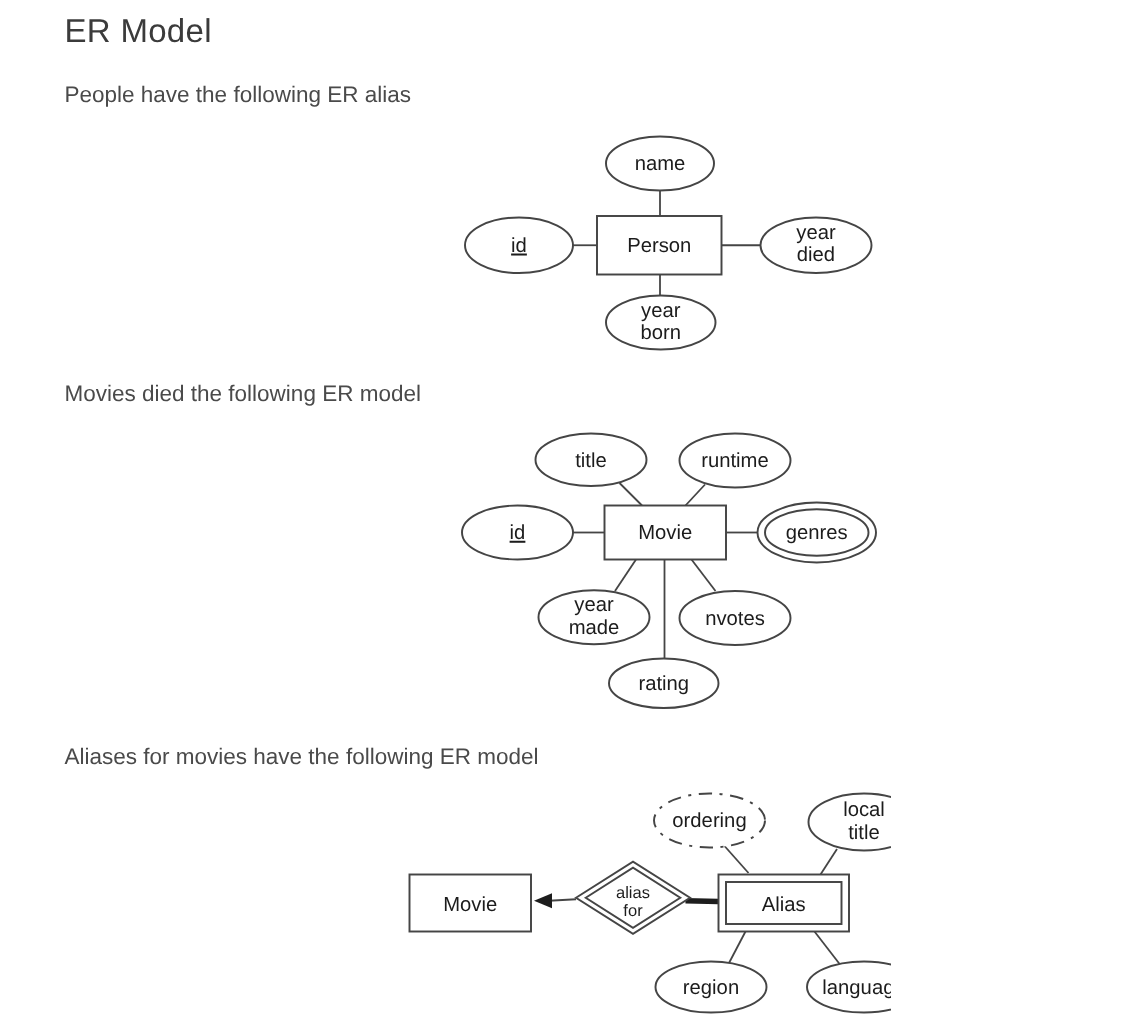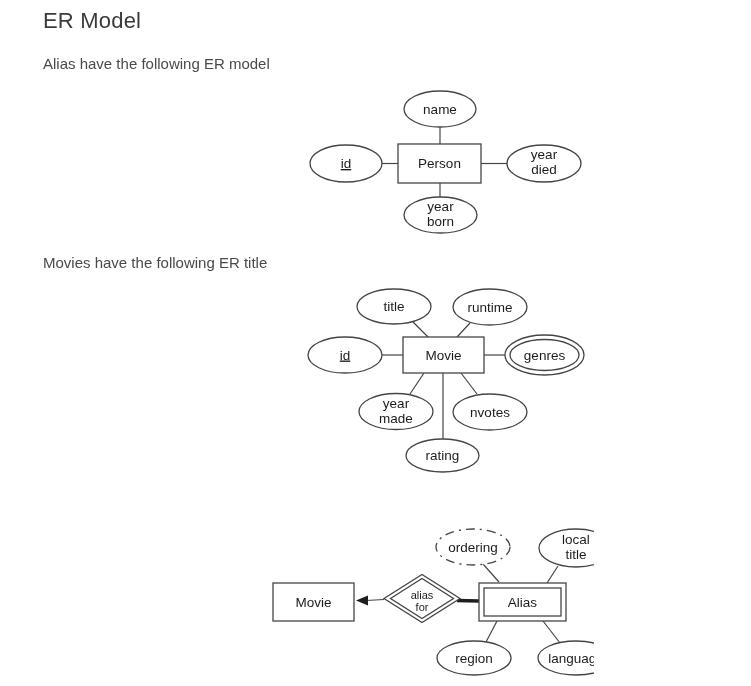--- a/index.html
+++ b/index.html
@@ -34,21 +34,21 @@
   .underline{text-decoration:underline;}
   .arrowhead{fill:#1d1d1d;stroke:none;}
 </style>
 </head>
 <body>
 
 <div class="page">
 
   <h1 class="page-title">ER Model</h1>
 
-  <p class="intro intro-people">Alias have the following ER model</p>
+  <p class="intro intro-people">People have the following ER alias</p>
 
   <svg class="diagram d1" width="305" height="155" viewBox="290 85 305 155">
     <g>
       <line class="conn" x1="440" y1="127" x2="440" y2="144"></line>
       <line class="conn" x1="382" y1="163.5" x2="398" y2="163.5"></line>
       <line class="conn" x1="481" y1="163.5" x2="507" y2="163.5"></line>
       <line class="conn" x1="440" y1="183" x2="440" y2="197"></line>
     </g>
     <ellipse class="shape" cx="440" cy="109" rx="36" ry="18"></ellipse>
     <text class="lbl" x="440" y="113.5">name</text>
@@ -57,21 +57,21 @@
     <rect class="shape" x="398" y="144" width="83" height="39"></rect>
     <text class="lbl" x="439.5" y="168">Person</text>
     <ellipse class="shape" cx="544" cy="163.5" rx="37" ry="18.5"></ellipse>
     <text class="lbl" x="544" y="159">year</text>
     <text class="lbl" x="544" y="174">died</text>
     <ellipse class="shape" cx="440.5" cy="215" rx="36.5" ry="18"></ellipse>
     <text class="lbl" x="440.5" y="211">year</text>
     <text class="lbl" x="440.5" y="226">born</text>
   </svg>
 
-  <p class="intro intro-movies">Movies have the following ER title</p>
+  <p class="intro intro-movies">Movies died the following ER model</p>
 
   <svg class="diagram d2" width="300" height="200" viewBox="295 280 300 200">
     <g>
       <line class="conn" x1="413" y1="322" x2="428" y2="337"></line>
       <line class="conn" x1="470" y1="323" x2="457" y2="337"></line>
       <line class="conn" x1="382" y1="355" x2="403" y2="355"></line>
       <line class="conn" x1="484" y1="355" x2="505" y2="355"></line>
       <line class="conn" x1="424" y1="373" x2="410" y2="394"></line>
       <line class="conn" x1="461" y1="373" x2="477" y2="394"></line>
       <line class="conn" x1="443" y1="373" x2="443" y2="439"></line>
@@ -91,20 +91,21 @@
     <text class="lbl" x="544.5" y="359.5">genres</text>
     <ellipse class="shape" cx="396" cy="411.5" rx="37" ry="18"></ellipse>
     <text class="lbl" x="396" y="407.5">year</text>
     <text class="lbl" x="396" y="422.5">made</text>
     <ellipse class="shape" cx="490" cy="412" rx="37" ry="18"></ellipse>
     <text class="lbl" x="490" y="416.5">nvotes</text>
     <ellipse class="shape" cx="442.5" cy="455.5" rx="36.5" ry="16.5"></ellipse>
     <text class="lbl" x="442.5" y="460">rating</text>
   </svg>
 
+  <p class="intro intro-aliases">Aliases for movies have the following ER model</p>
 
   <svg class="diagram d3" width="370" height="166" viewBox="258 518 370 166">
     <g>
       <line class="conn" x1="483" y1="564" x2="499" y2="582"></line>
       <line class="conn" x1="558" y1="566" x2="547" y2="583"></line>
       <line class="conn" x1="497" y1="621" x2="486" y2="642"></line>
       <line class="conn" x1="543" y1="621" x2="560" y2="643"></line>
       <line class="conn" x1="366" y1="600.5" x2="384" y2="599.5"></line>
       <polygon class="arrowhead" points="356,600.5 368,595.5 368,605.5"></polygon>
       <line class="conn-thick" x1="457" y1="600.5" x2="479" y2="601"></line>

